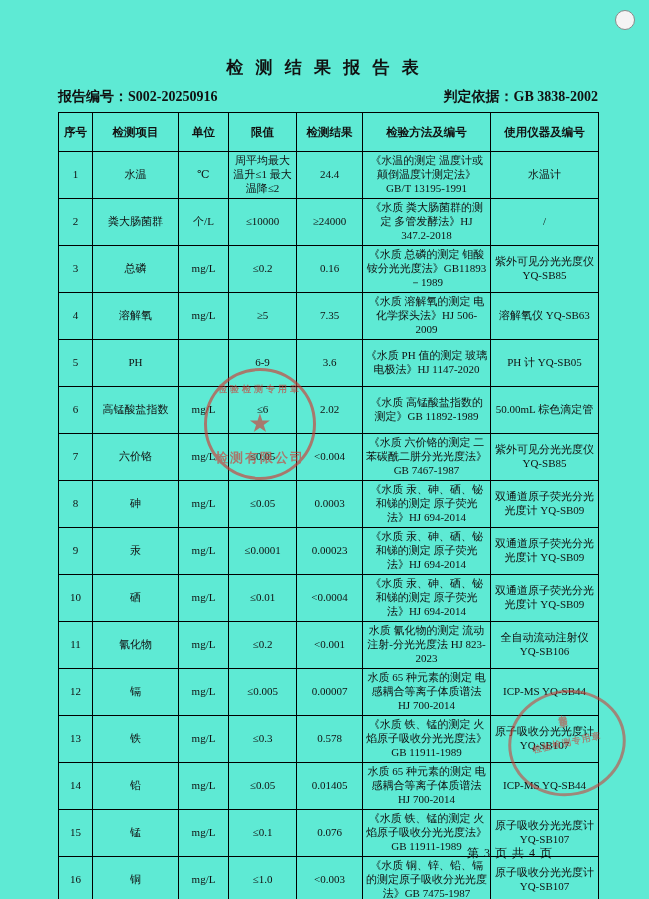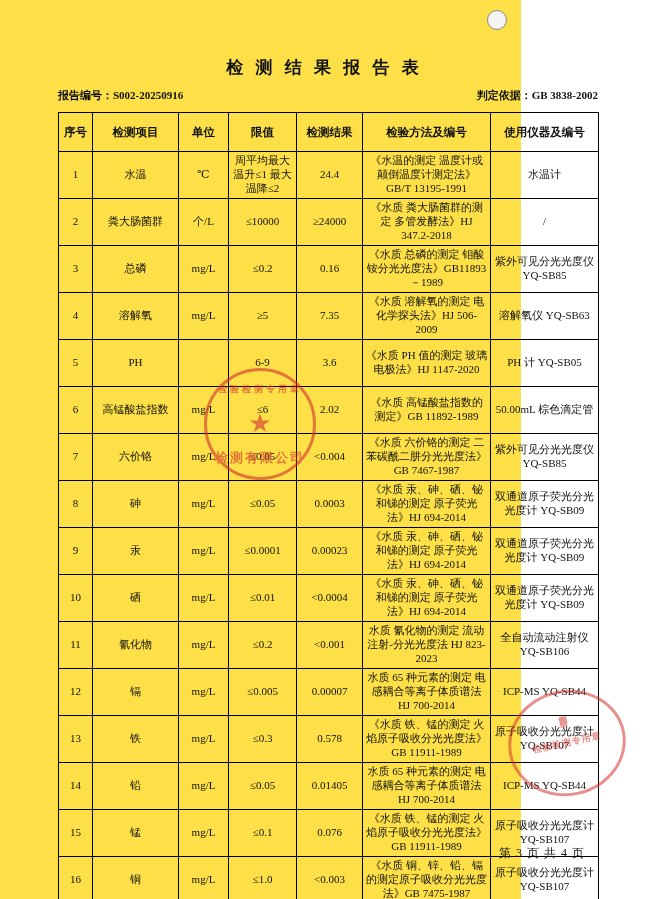--- a/index.html
+++ b/index.html
@@ -11,23 +11,23 @@
     width: 649px;
     height: 899px;
     position: relative;
     font-family: "Liberation Serif", "DejaVu Serif", serif;
     color: #111;
     overflow: hidden;
   }
   .page {
     position: absolute;
     left: 0; top: 0;
-    width: 521px;
+    width: 649px;
     height: 899px;
-    background: #fde047;
+    background: #5eead4;
   }
   
   .punch {
     position: absolute;
     right: 14px;
     top: 10px;
     width: 18px;
     height: 18px;
     border: 1px solid #8a8a8a;
     border-radius: 50%;
@@ -43,21 +43,21 @@
     font-weight: bold;
     letter-spacing: 4px;
   }
   .meta-row {
     position: absolute;
     top: 88px;
     left: 58px;
     width: 540px;
     display: flex;
     justify-content: space-between;
-    font-size: 11px;
+    font-size: 14px;
     font-weight: bold;
   }
   table.report {
     position: absolute;
     top: 112px;
     left: 58px;
     width: 540px;
     border-collapse: collapse;
     table-layout: fixed;
   }
@@ -172,21 +172,21 @@
     position: absolute;
     top: 845px;
     left: 0;
     width: 649px;
     text-align: center;
     font-size: 12px;
     padding-right: 40px;
     box-sizing: border-box;
     text-align: right;
   }
-  .footer span { margin-right: 24px; letter-spacing: 1px; }
+  .footer span { margin-right: 56px; letter-spacing: 1px; }
 </style>
 </head>
 <body>
 
 <div class="page">
 
   <div class="punch"></div>
 
   <div class="doc-title">检 测 结 果 报 告 表</div>
 

